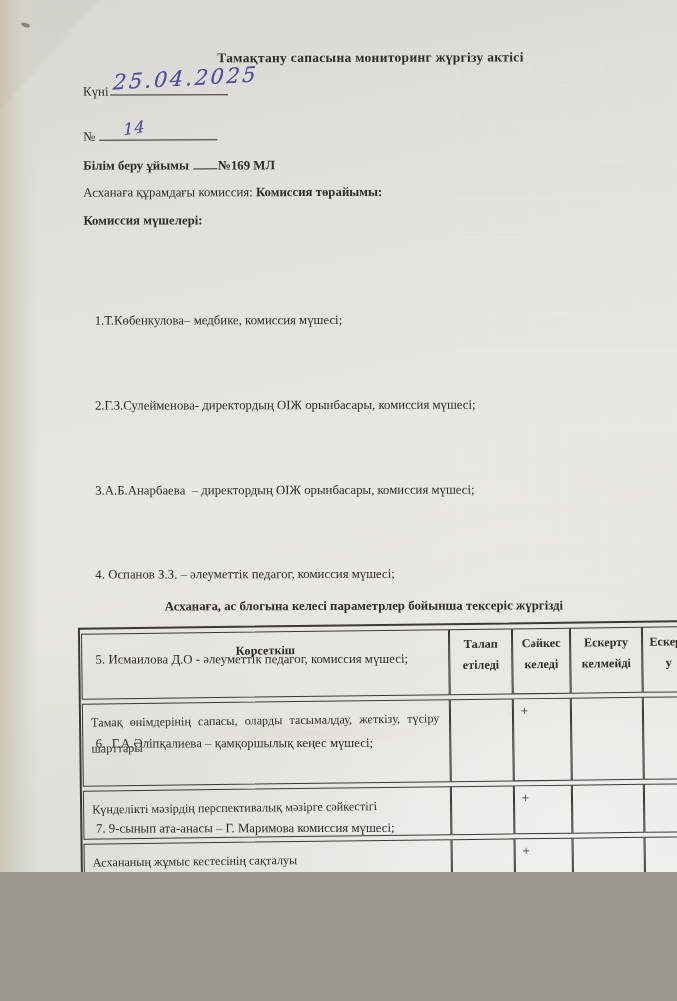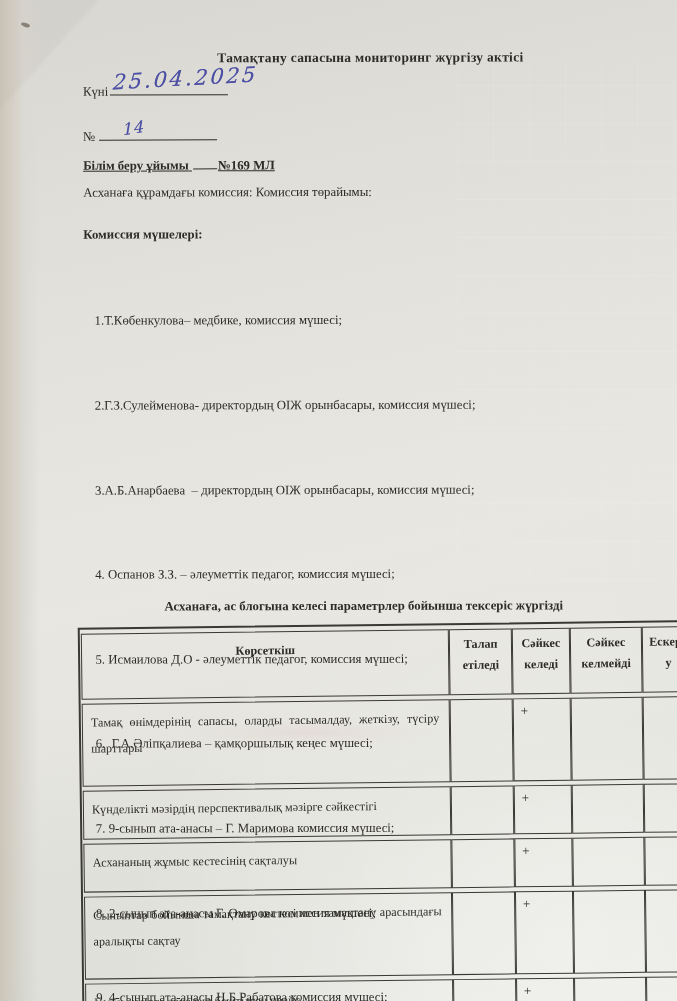--- a/index.html
+++ b/index.html
@@ -1,19 +1,19 @@
 <!DOCTYPE html>
 <html><head>
 <meta charset="utf-8">
 <style>
   html,body{margin:0;padding:0;}
   body{background:#9a968e;}
   .page{
     position:relative;
-    width:677px;height:1001px;
+    width:677px;height:872px;
     margin:0 auto;
     overflow:hidden;
     background:
       radial-gradient(120% 80% at 85% 95%, rgba(255,255,255,0.35) 0%, rgba(255,255,255,0) 55%),
       radial-gradient(90% 60% at 15% 110%, rgba(190,200,185,0.25) 0%, rgba(190,200,185,0) 60%),
       linear-gradient(90deg, #cdc5b8 0px, #d4cec4 10px, #dbdad4 24px, rgba(219,218,212,0) 40px),
       linear-gradient(168deg, #d8d7d2 0%, #e2e1db 28%, #e8e7e1 55%, #e3e3dd 78%, #e9e9e5 100%);
     font-family:"Liberation Serif", serif;
     color:#2e2c29;
   }
@@ -42,30 +42,30 @@
   }
   .doc{position:absolute;inset:0;transform:rotate(-0.15deg);}
   .abs{position:absolute;}
   .title{
     left:80px;right:14px;top:50px;
     text-align:center;font-weight:bold;font-size:13.5px;letter-spacing:.3px;
   }
   .bodytxt{font-size:12.8px;}
   .line-date{left:84px;top:82px;}
   .line-no{left:84px;top:127px;}
-  .line-org{left:84px;top:156px;font-weight:bold;text-decoration:underline;}
+  .line-org{left:84px;top:156px;font-weight:bold;}
   .line-comm{left:84px;top:185px;}
   .chair-item{left:104px;top:211px;}
-  .members-heading{left:84px;top:227px;font-weight:bold;}
+  .members-heading{left:84px;top:213px;font-weight:bold;}
   .members{left:95px;top:250px;right:10px;line-height:28.2px;white-space:pre-wrap;}
   .uline{display:inline-block;border-bottom:1.3px solid #2e2c29;height:0.95em;vertical-align:baseline;}
   .u-date{width:118px;margin-left:2px;}
   .u-no{width:118px;margin-left:4px;}
   .u-org{width:24px;margin:0 1px;}
-  .bold{font-weight:normal;}
+  .bold{font-weight:bold;}
   .hand{
     position:absolute;
     font-family:"DejaVu Serif", serif;font-style:italic;
     color:#4c4fa3;text-shadow:0 0 .6px rgba(76,79,163,.6);
   }
   .hand-date{
     left:30px;top:-16px;font-size:21px;letter-spacing:2.5px;
     transform:rotate(-3deg) skewX(-8deg);
   }
   .hand-no{
@@ -167,21 +167,21 @@
             <col class="c1">
             <col class="c2">
             <col class="c3">
             <col class="c4">
         </colgroup>
         <tbody>
             <tr>
           <th class="hdr hdr-ind">Көрсеткіш</th>
           <th class="hdr">Талап етіледі</th>
           <th class="hdr">Сәйкес келеді</th>
-          <th class="hdr">Сәйкес келмейді</th>
+          <th class="hdr">Ескерту келмейді</th>
           <th class="hdr hdr-note">Ескерту</th>
         </tr>
         <tr class="r-tall">
           <td class="ind">Тамақ өнімдерінің сапасы, оларды тасымалдау, жеткізу, түсіру шарттары</td>
           <td class="mark"></td>
           <td class="mark">+</td>
           <td class="mark"></td>
           <td class="mark"></td>
         </tr>
         <tr class="r-short">

